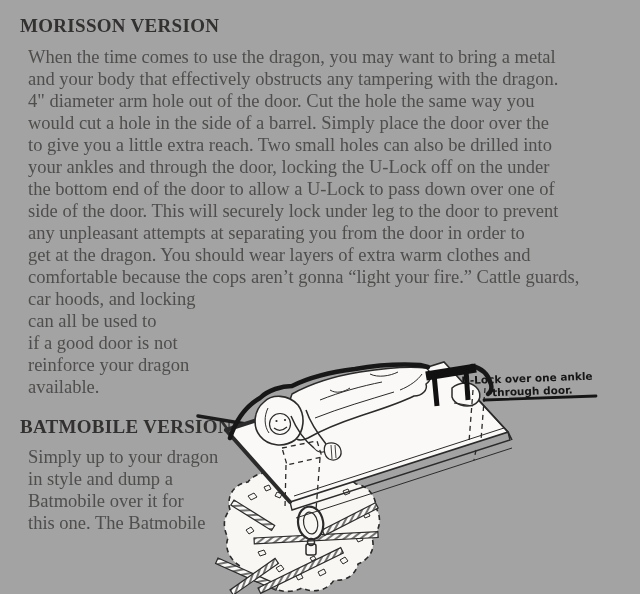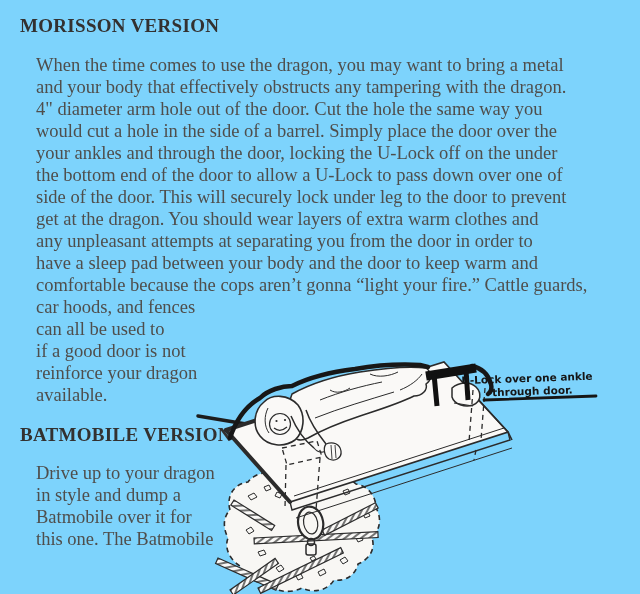--- a/index.html
+++ b/index.html
@@ -1,32 +1,32 @@
 <!DOCTYPE html>
 <html><head>
 <meta charset="utf-8">
 <style>
   html,body { margin:0; padding:0; }
   .page {
     position:relative;
     width:640px; height:594px;
-    background:#7dd3fc;
+    background:#a3a3a3;
     overflow:hidden;
     box-sizing:border-box;
     padding:14px 0 0 20px;
     font-family:"Liberation Serif", serif;
   }
   .heading {
     margin:0;
     font:bold 19px/24px "Liberation Serif", serif;
     letter-spacing:.3px;
     color:#333130;
   }
   .heading.second { margin-top:18px; line-height:22px; }
-  .para { margin:16px; }
+  .para { margin:8px; }
   .tline {
     font-size:18.5px; line-height:22px;
     color:#4f4e4c;
     white-space:nowrap;
   }
   .illustration {
     position:absolute;
     left:170px; top:360px;
     width:470px; height:234px;
     pointer-events:none;
@@ -42,38 +42,38 @@
 
 <div class="page">
 
   <h2 class="heading">MORISSON VERSION</h2>
 
   <div class="para">
       <div class="tline">When the time comes to use the dragon, you may want to bring a metal</div>
       <div class="tline">and your body that effectively obstructs any tampering with the dragon.</div>
       <div class="tline">4" diameter arm hole out of the door. Cut the hole the same way you</div>
       <div class="tline">would cut a hole in the side of a barrel. Simply place the door over the</div>
+      <div class="tline">to give you a little extra reach. Two small holes can also be drilled into</div>
       <div class="tline">your ankles and through the door, locking the U-Lock off on the under</div>
       <div class="tline">the bottom end of the door to allow a U-Lock to pass down over one of</div>
       <div class="tline">side of the door. This will securely lock under leg to the door to prevent</div>
+      <div class="tline">any unpleasant attempts at separating you from the door in order to</div>
       <div class="tline">get at the dragon. You should wear layers of extra warm clothes and</div>
-      <div class="tline">any unpleasant attempts at separating you from the door in order to</div>
-      <div class="tline">have a sleep pad between your body and the door to keep warm and</div>
       <div class="tline">comfortable because the cops aren’t gonna “light your fire.” Cattle guards,</div>
-      <div class="tline">car hoods, and fences</div>
+      <div class="tline">car hoods, and locking</div>
       <div class="tline">can all be used to</div>
       <div class="tline">if a good door is not</div>
       <div class="tline">reinforce your dragon</div>
       <div class="tline">available.</div>
     </div>
 
   <h2 class="heading second">BATMOBILE VERSION</h2>
 
   <div class="para">
-      <div class="tline">Drive up to your dragon</div>
+      <div class="tline">Simply up to your dragon</div>
       <div class="tline">in style and dump a</div>
       <div class="tline">Batmobile over it for</div>
       <div class="tline">this one. The Batmobile</div>
     </div>
 
   <svg class="illustration" viewBox="0 0 470 234" xmlns="http://www.w3.org/2000/svg">
     <defs>
       <pattern id="hatch" width="5" height="8" patternUnits="userSpaceOnUse" patternTransform="rotate(55)">
         <rect width="5" height="8" fill="#faf9f7"></rect>
         <line x1="1" y1="0" x2="1" y2="8" stroke="#2b2b2b" stroke-width="1.3"></line>

